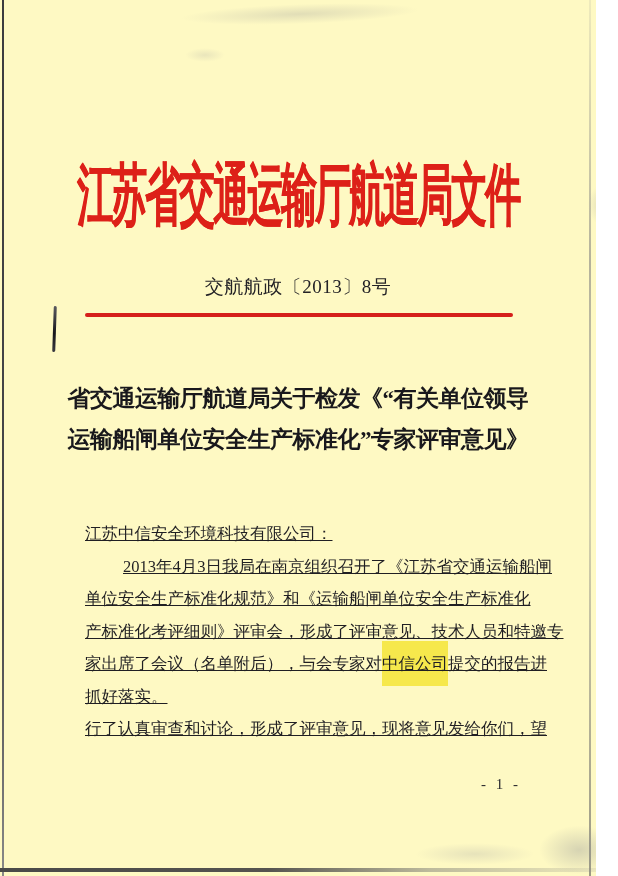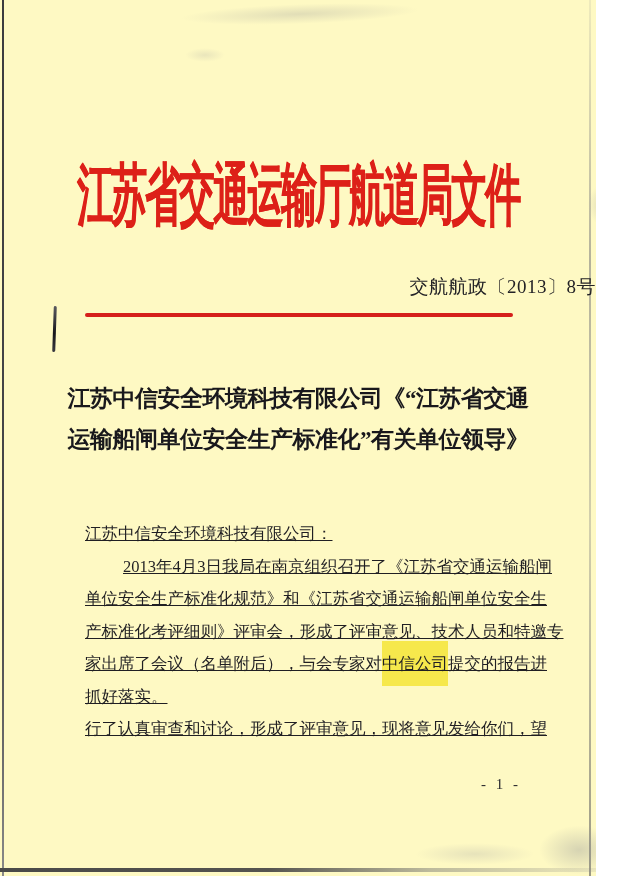--- a/index.html
+++ b/index.html
@@ -53,21 +53,21 @@
     text-align: center;
     font-size: 36px; font-weight: bold; letter-spacing: -2px;
     color: #dd2018;
     transform: scaleY(1.88);
     transform-origin: center top;
     white-space: nowrap;
     text-shadow: 0.5px 0 0 #dd2018;
   }
   .doc-number {
     position: absolute; top: 274px; left: 0; width: 100%;
-    text-align: right;
+    text-align: center;
     font-size: 19px; letter-spacing: 0.5px;
     color: #232226;
     font-family: Liberation Serif, serif;
   }
   .red-rule {
     position: absolute; left: 85px; top: 313px; width: 428px; height: 4px;
     background: #d5201b; border-radius: 2px;
   }
   .pen-mark {
     position: absolute; left: 53px; top: 306px; width: 3px; height: 46px;
@@ -114,28 +114,28 @@
 
   <div class="red-header">江苏省交通运输厅航道局文件</div>
 
   <div class="doc-number">交航航政〔2013〕8号</div>
 
   <div class="red-rule"></div>
 
   <div class="pen-mark"></div>
 
   <div class="doc-title">
-    <div>江苏中信安全环境科技有限公司《“江苏省交通</div>
-    <div>运输船闸单位安全生产标准化”有关单位领导》</div>
+    <div>省交通运输厅航道局关于检发《“有关单位领导</div>
+    <div>运输船闸单位安全生产标准化”专家评审意见》</div>
   </div>
 
   <div class="body-text">
     <div>江苏中信安全环境科技有限公司：</div>
     <div class="para-indent">2013年4月3日我局在南京组织召开了《江苏省交通运输船闸</div>
-    <div>单位安全生产标准化规范》和《江苏省交通运输船闸单位安全生</div>
+    <div>单位安全生产标准化规范》和《运输船闸单位安全生产标准化</div>
     <div>产标准化考评细则》评审会，形成了评审意见、技术人员和特邀专</div>
     <div><span>家出席了会议（名单附后），与会专家对</span><span class="hl">中信公司</span><span>提交的报告进</span></div>
     <div>抓好落实。</div>
     <div>行了认真审查和讨论，形成了评审意见，现将意见发给你们，望</div>
   </div>
 
   <div class="page-number">- 1 -</div>
 
 </div>
 

